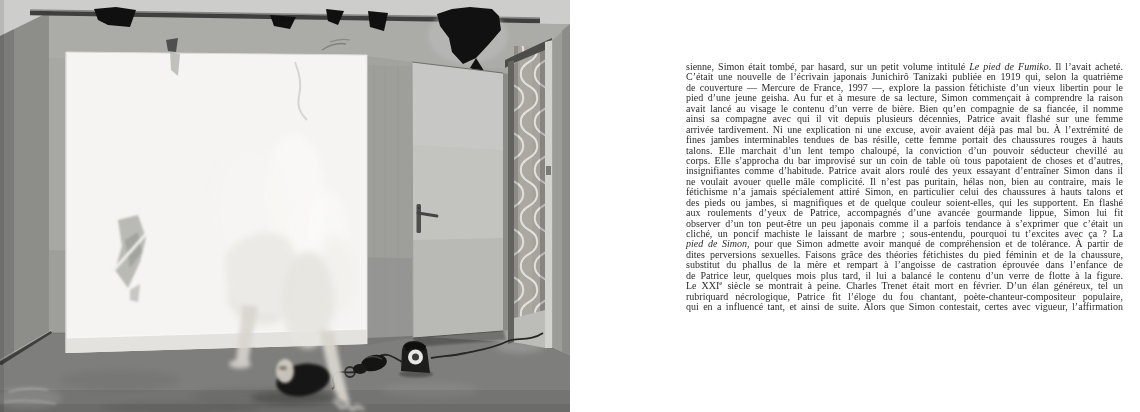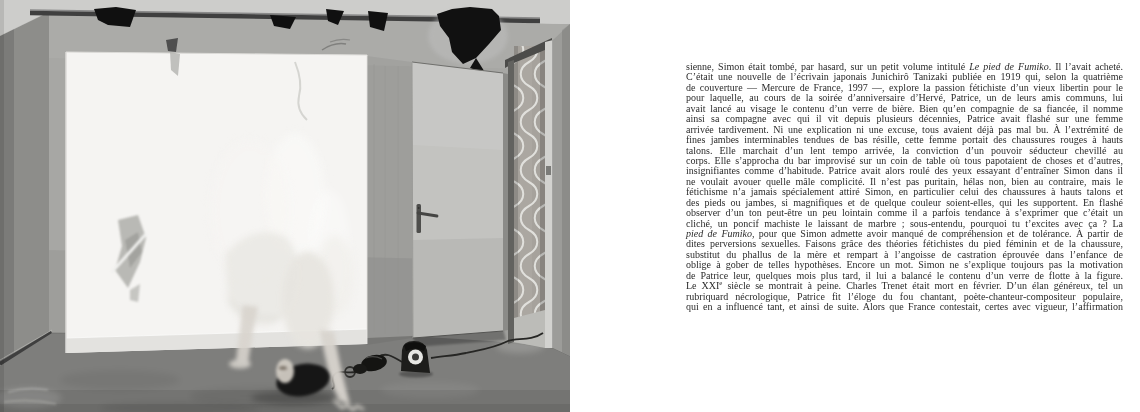--- a/index.html
+++ b/index.html
@@ -198,37 +198,37 @@
 
       <rect x="0" y="0" width="4" height="412" fill="#000000" opacity="0.1"></rect>
     </svg>
   </div>
 
   <section class="text-page">
     <div class="text-col">
         <div class="line">sienne, Simon était tombé, par hasard, sur un petit volume intitulé <i>Le pied de Fumiko</i>. Il l’avait acheté.</div>
         <div class="line">C’était une nouvelle de l’écrivain japonais Junichirô Tanizaki publiée en 1919 qui, selon la quatrième</div>
         <div class="line">de couverture — Mercure de France, 1997 —, explore la passion fétichiste d’un vieux libertin pour le</div>
-        <div class="line">pour laquelle, au cours de la soirée d’anniversaire d’Hervé, Patrice, un de leurs amis communs, lui</div>
+        <div class="line">pied d’une jeune geisha. Au fur et à mesure de sa lecture, Simon commençait à comprendre la raison</div>
         <div class="line">avait lancé au visage le contenu d’un verre de bière. Bien qu’en compagnie de sa fiancée, il nomme</div>
         <div class="line">ainsi sa compagne avec qui il vit depuis plusieurs décennies, Patrice avait flashé sur une femme</div>
-        <div class="line">arrivée tardivement. Ni une explication ni une excuse, tous avaient déjà pas mal bu. À l’extrémité de</div>
+        <div class="line">arrivée tardivement. Ni une explication ni une excuse, avoir avaient déjà pas mal bu. À l’extrémité de</div>
         <div class="line">fines jambes interminables tendues de bas résille, cette femme portait des chaussures rouges à hauts</div>
-        <div class="line">talons. Elle marchait d’un lent tempo arrivée, la conviction d’un pouvoir séducteur chevillé au</div>
+        <div class="line">talons. Elle marchait d’un lent tempo chaloupé, la conviction d’un pouvoir séducteur chevillé au</div>
         <div class="line">corps. Elle s’approcha du bar improvisé sur un coin de table où tous papotaient de choses et d’autres,</div>
         <div class="line">insignifiantes comme d’habitude. Patrice avait alors roulé des yeux essayant d’entraîner Simon dans il</div>
         <div class="line">ne voulait avouer quelle mâle complicité. Il n’est pas puritain, hélas non, bien au contraire, mais le</div>
         <div class="line">fétichisme n’a jamais spécialement attiré Simon, en particulier celui des chaussures à hauts talons et</div>
         <div class="line">des pieds ou jambes, si magnifiques et de quelque couleur soient-elles, qui les supportent. En flashé</div>
-        <div class="line">observer d’un ton peut-être un peu lointain comme il a parfois tendance à s’exprimer que c’était un</div>
+        <div class="line">aux roulements d’yeux de Patrice, accompagnés d’une avancée gourmande lippue, Simon lui fit</div>
+        <div class="line">observer d’un ton peut-être un peu japonais comme il a parfois tendance à s’exprimer que c’était un</div>
         <div class="line">cliché, un poncif machiste le laissant de marbre ; sous-entendu, pourquoi tu t’excites avec ça ? La</div>
-        <div class="line"><i>pied de Fumiko</i>, pour que Simon admette avoir manqué de compréhension et de tolérance. À partir de</div>
+        <div class="line"><i>pied de Simon</i>, pour que Simon admette avoir manqué de compréhension et de tolérance. À partir de</div>
         <div class="line">dites perversions sexuelles. Faisons grâce des théories fétichistes du pied féminin et de la chaussure,</div>
         <div class="line">substitut du phallus de la mère et rempart à l’angoisse de castration éprouvée dans l’enfance de</div>
-        <div class="line">oblige à gober de telles hypothèses. Encore un mot. Simon ne s’explique toujours pas la motivation</div>
         <div class="line">de Patrice leur, quelques mois plus tard, il lui a balancé le contenu d’un verre de flotte à la figure.</div>
         <div class="line">Le XXI<sup>e</sup> siècle se montrait à peine. Charles Trenet était mort en février. D’un élan généreux, tel un</div>
         <div class="line">rubriquard nécrologique, Patrice fit l’éloge du fou chantant, poète-chanteur-compositeur populaire,</div>
-        <div class="line">qui en a influencé tant, et ainsi de suite. Alors que France contestait, certes avec vigueur, l’affirmation</div>
+        <div class="line">qui en a influencé tant, et ainsi de suite. Alors que Simon contestait, certes avec vigueur, l’affirmation</div>
       </div>
   </section>
 
 </div>
 
 </body></html>

